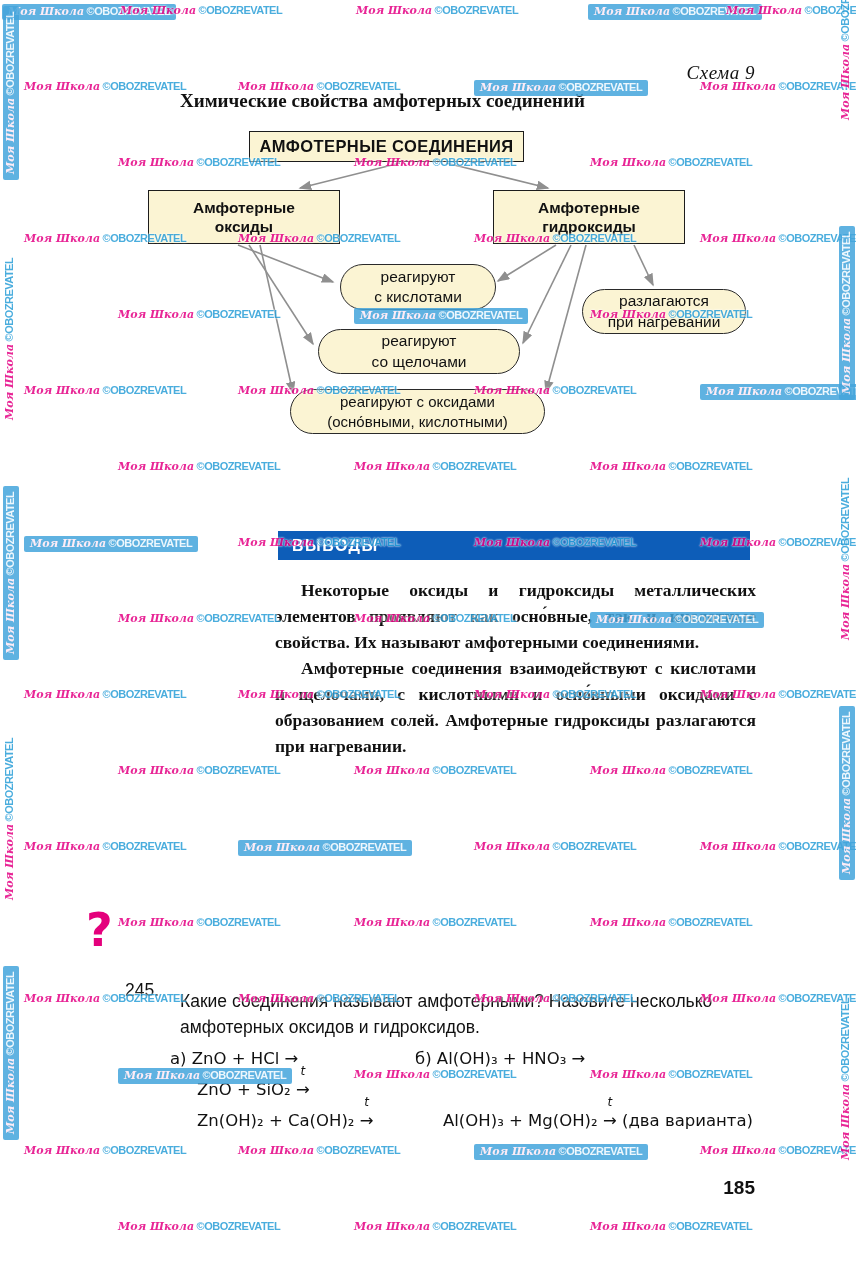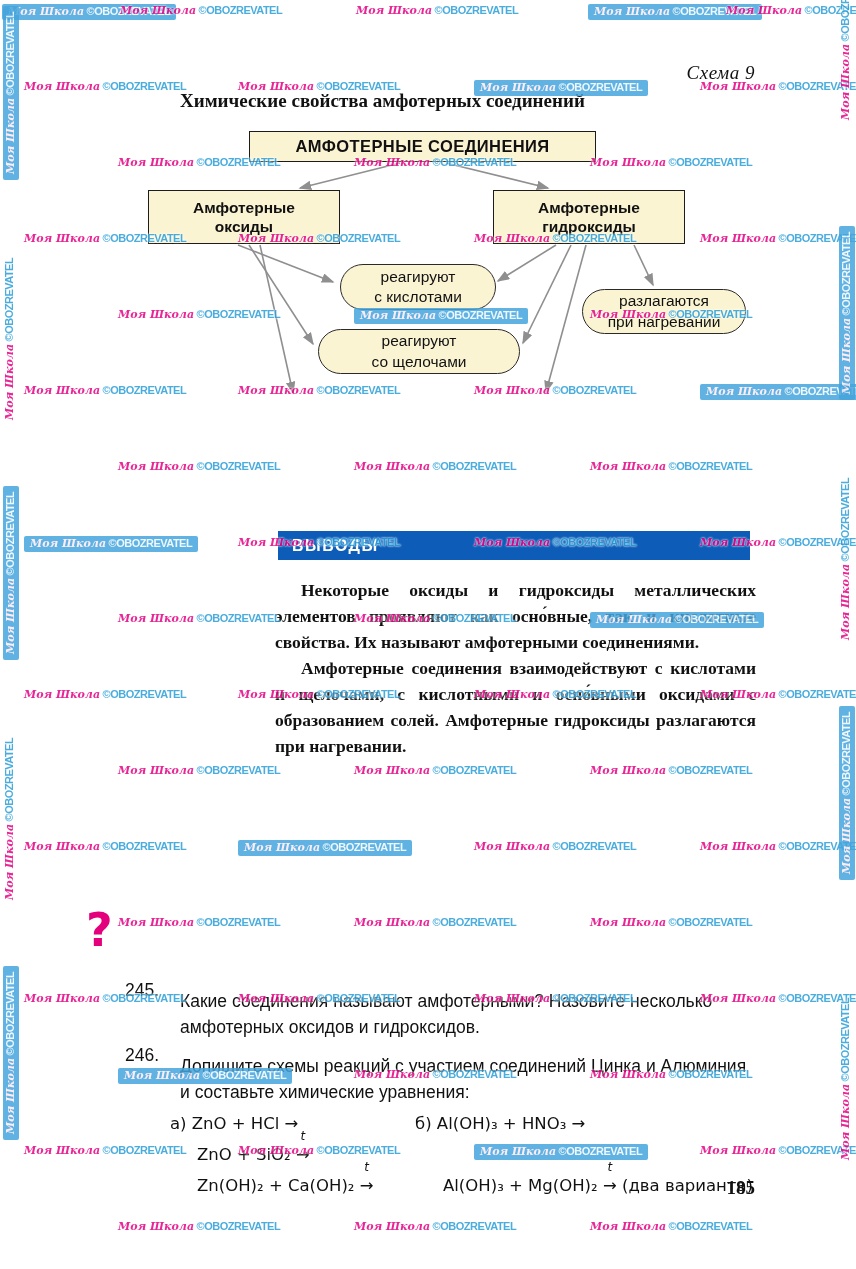--- a/index.html
+++ b/index.html
@@ -13,21 +13,21 @@
   .arrows { position:absolute; left:0; top:0; z-index:1; pointer-events:none; }
 
   
   .dbox {
     position:absolute; z-index:2; box-sizing:border-box;
     background:#FBF4D3; border:1.7px solid #1c1c1c;
     font-family:"Liberation Sans", sans-serif; font-weight:bold;
     display:flex; align-items:center; justify-content:center;
     text-align:center; white-space:pre-line; line-height:1.25;
   }
-  .dbox.root { left:249px; top:131px; width:347px; height:31px; font-size:16.5px; letter-spacing:.4px; }
+  .dbox.root { left:249px; top:131px; width:275px; height:31px; font-size:16.5px; letter-spacing:.4px; }
   .dbox.oxides { left:148px; top:190px; width:192px; height:54px; font-size:15.5px; }
   .dbox.hydro  { left:493px; top:190px; width:192px; height:54px; font-size:15.5px; }
 
   .pill {
     position:absolute; z-index:2; box-sizing:border-box;
     background:#FBF4D3; border:1.4px solid #2a2a2a; border-radius:26px;
     font-family:"Liberation Sans", sans-serif; font-size:15.5px;
     display:flex; align-items:center; justify-content:center;
     text-align:center; white-space:pre-line; line-height:1.32;
   }
@@ -80,21 +80,21 @@
   .eq-a.cont { padding-left:27px; box-sizing:border-box; }
   .eq-b.cont { padding-left:28px; box-sizing:border-box; }
   .tarr { position:relative; display:inline-block; }
   .tarr i {
     position:absolute; left:50%; top:-0.78em; transform:translateX(-50%);
     font-size:12px; font-style:italic; line-height:1;
   }
 
   .page-number {
     position:absolute; right:101px; top:1177px; z-index:2;
-    font-family:Liberation Serif, serif; font-weight:bold; font-size:19px;
+    font-family:Liberation Sans, sans-serif; font-weight:bold; font-size:19px;
   }
 
   
   .wm-layer { position:absolute; inset:0; z-index:3; pointer-events:none;padding-left:34px; }
   .wm { position:absolute; white-space:nowrap; font-size:11px; opacity:.85; }
   .wm-script {
     color:#E40184; font-family:"DejaVu Serif", serif;
     font-style:italic; font-weight:bold;
     text-shadow:0 0 2px #fff, 0 0 2px #fff;
   }
@@ -140,38 +140,36 @@
 оксиды</div>
   <div class="dbox hydro">Амфотерные
 гидроксиды</div>
 
   <div class="pill acids">реагируют
 с кислотами</div>
   <div class="pill decompose">разлагаются
 при нагревании</div>
   <div class="pill alkalis">реагируют
 со щелочами</div>
+  <div class="pill poxides">реагируют с оксидами
+(осно́вными, кислотными)</div>
 
   <div class="banner">ВЫВОДЫ</div>
 
   <div class="body-text">
     <p>Некоторые оксиды и гидроксиды металлических элементов проявляют как осно́вные, так и кислотные свойства. Их называют амфотерными соединениями.</p>
     <p>Амфотерные соединения взаимодействуют с кислотами и щелочами, с кислотными и осно́вными оксидами с образованием солей. Амфотерные гидроксиды разлагаются при нагревании.</p>
   </div>
 
   <div class="qmark">?</div>
 
   <div class="questions">
     <div class="q-row">
       <div class="q-num">245.</div>
       <div class="q-text">Какие соединения называют амфотерными? Назовите несколько амфотерных оксидов и гидроксидов.</div>
-    </div>
-    <div class="q-row">
-      <div class="q-num">246.</div>
-      <div class="q-text">Допишите схемы реакций с участием соединений Цинка и Алюминия и составьте химические уравнения:</div>
     </div>
 
     <div class="equations">
       <div class="eq-row">
         <div class="eq-a">а) ZnO + HCl →</div>
         <div class="eq-b">б) Al(OH)₃ + HNO₃ →</div>
       </div>
       <div class="eq-row">
         <div class="eq-a cont">ZnO + SiO₂ <span class="tarr">→<i>t</i></span></div>
       </div>

